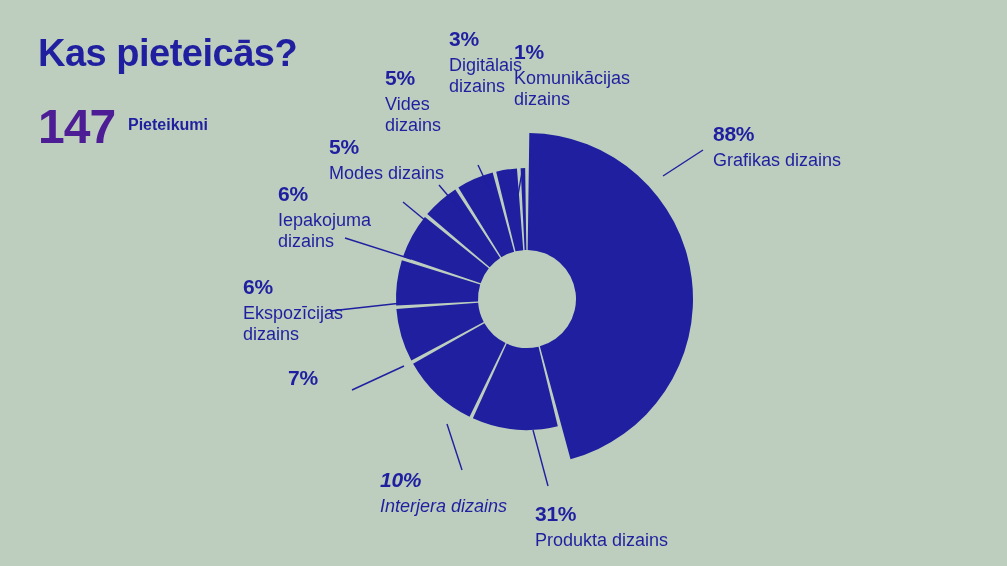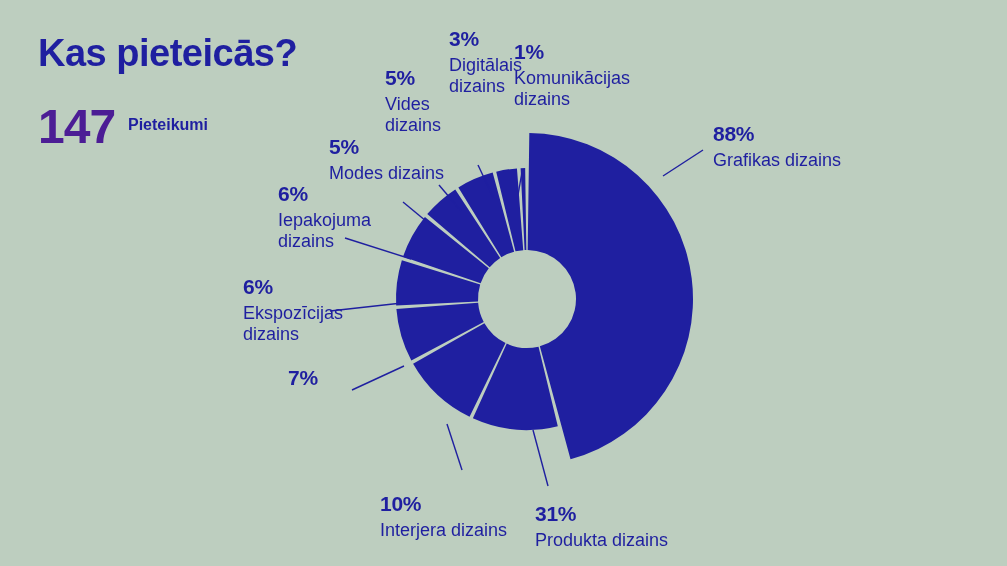--- a/index.html
+++ b/index.html
@@ -104,21 +104,21 @@
 
   <div id="labels-layer">
       <div class="lbl left" style="left: 713px; top: 122px;">
         <span class="pct">88%</span>
         <span class="nm">Grafikas dizains</span>
       </div>
       <div class="lbl left" style="left: 535px; top: 502px;">
         <span class="pct">31%</span>
         <span class="nm">Produkta dizains</span>
       </div>
-      <div class="lbl left" style="left: 380px; top: 492px;">
+      <div class="lbl left" style="left: 380px; top: 468px; font-style: italic;">
         <span class="pct">10%</span>
         <span class="nm">Interjera dizains</span>
       </div>
       <div class="lbl left" style="left: 288px; top: 366px;">
         <span class="pct">7%</span>
       </div>
       <div class="lbl left" style="left: 243px; top: 275px;">
         <span class="pct">6%</span>
         <span class="nm">Ekspozīcijas
 dizains</span>

